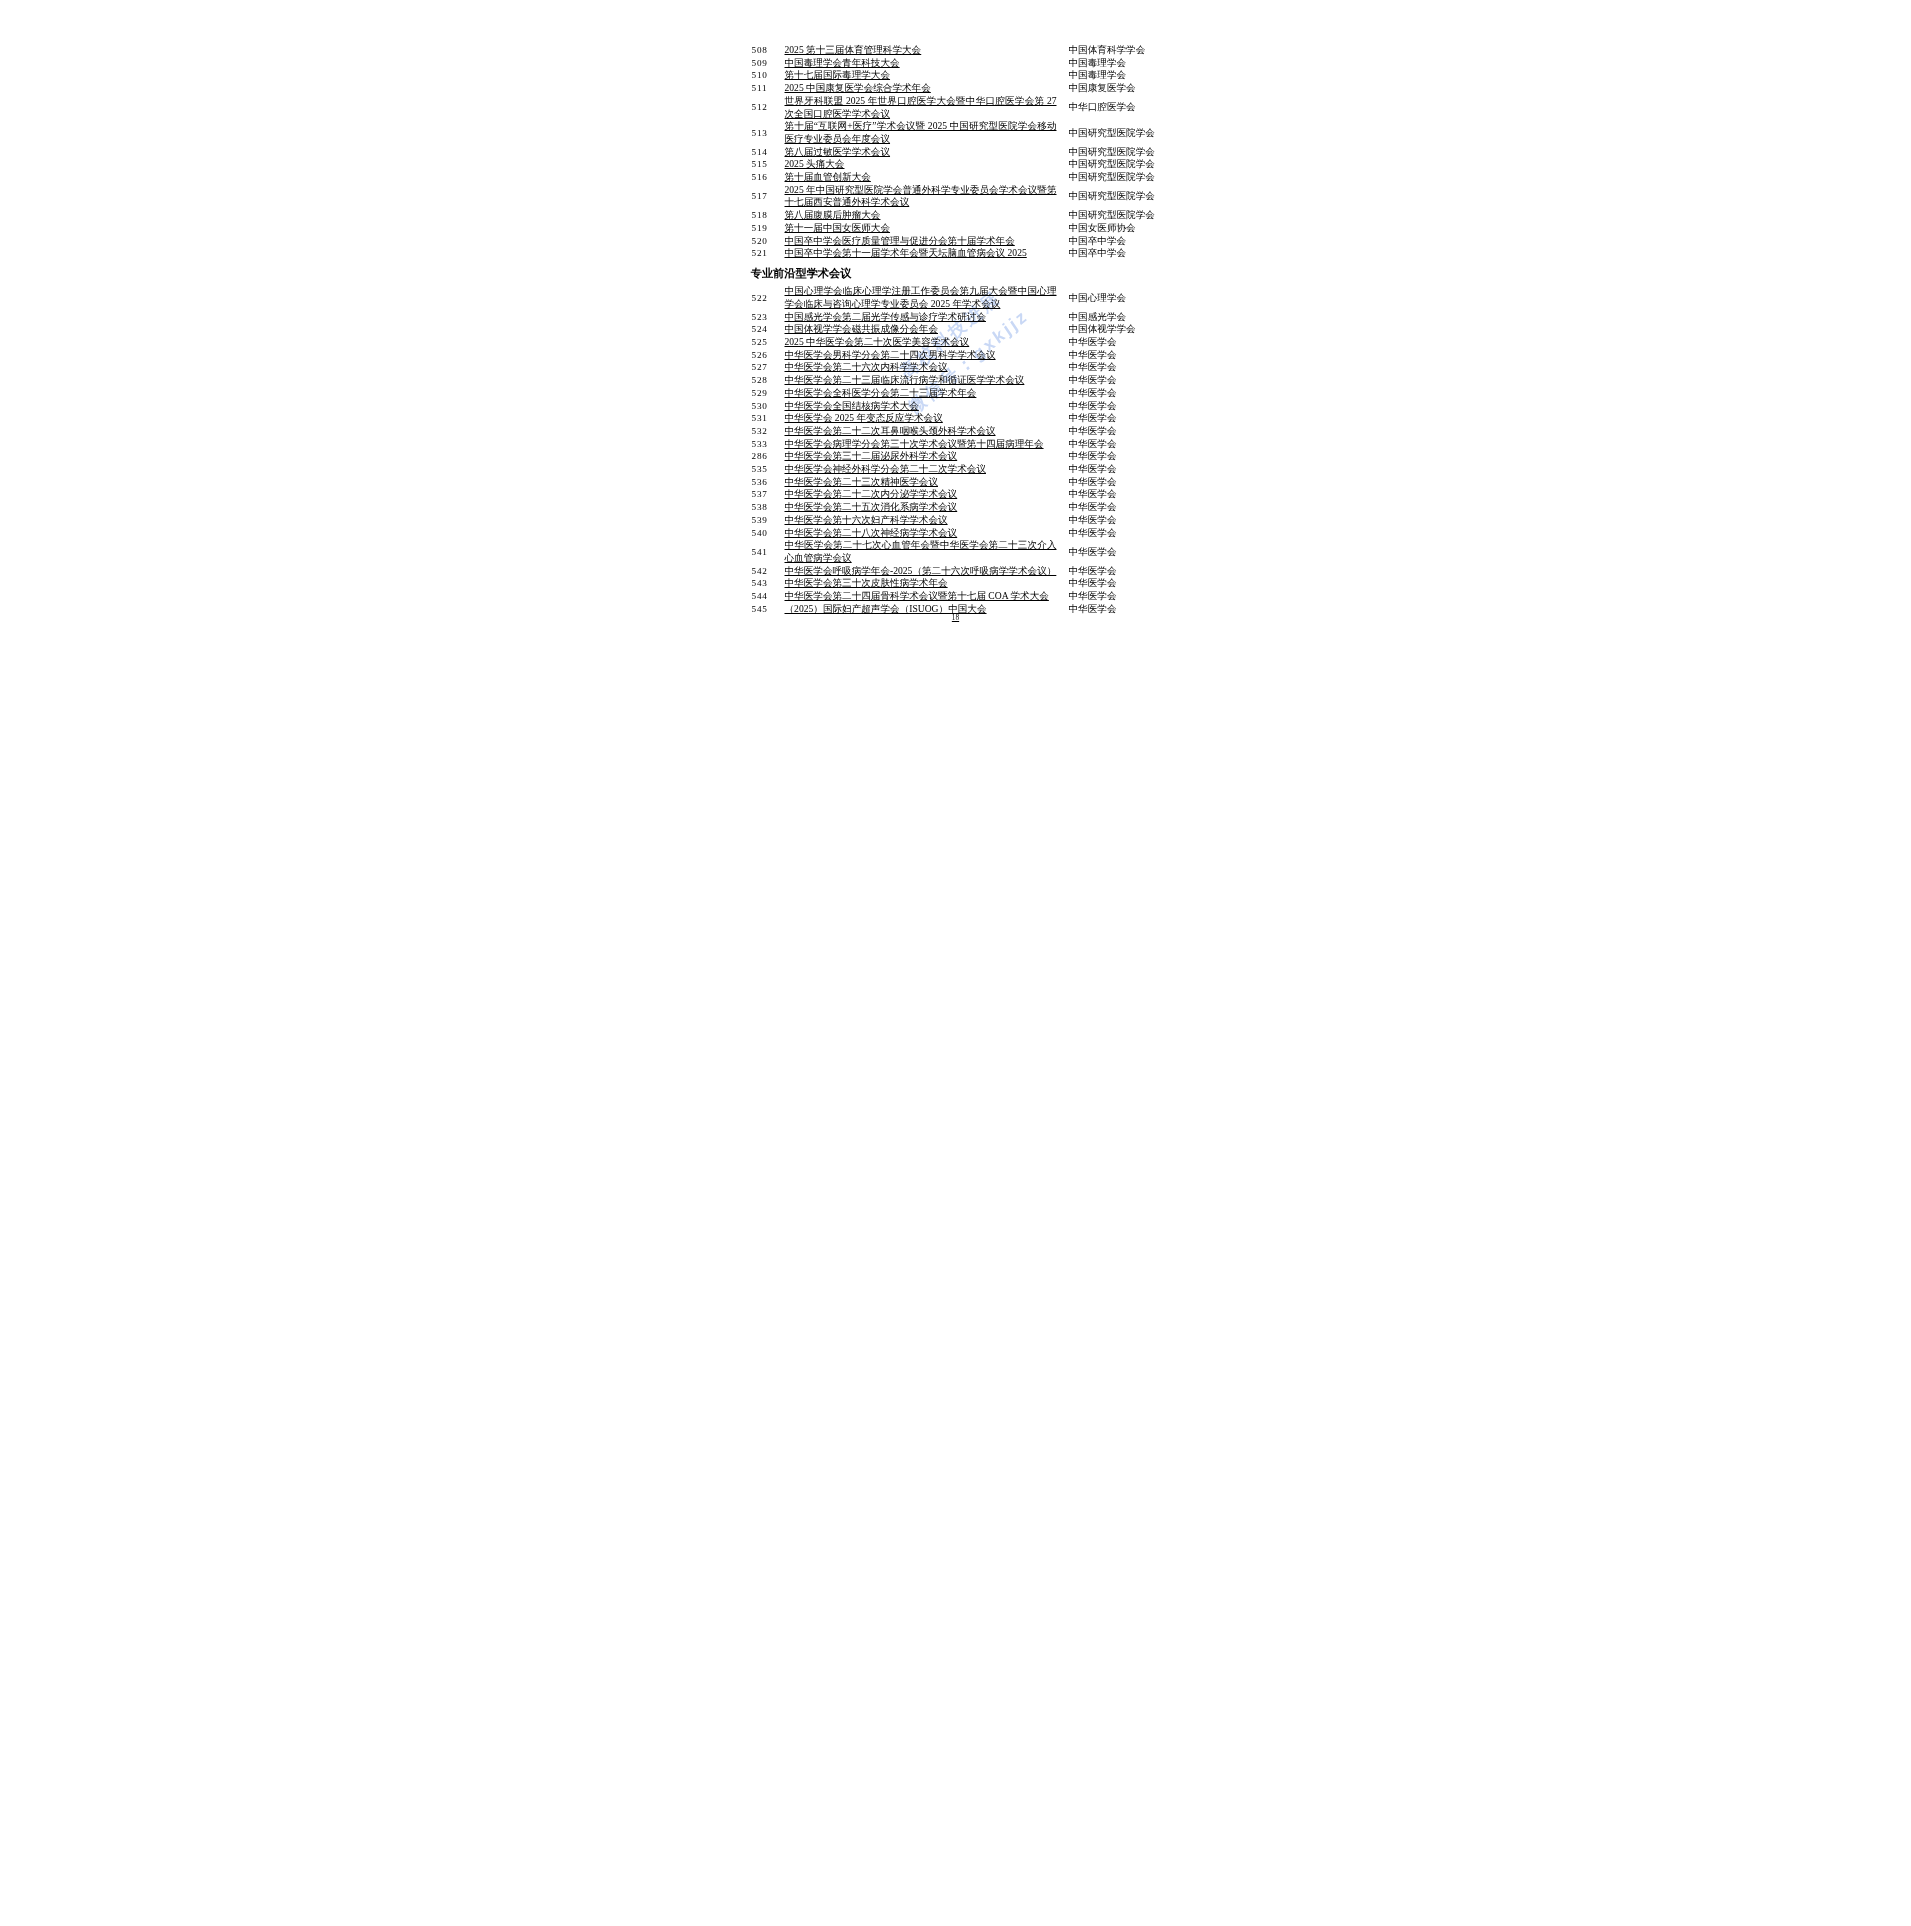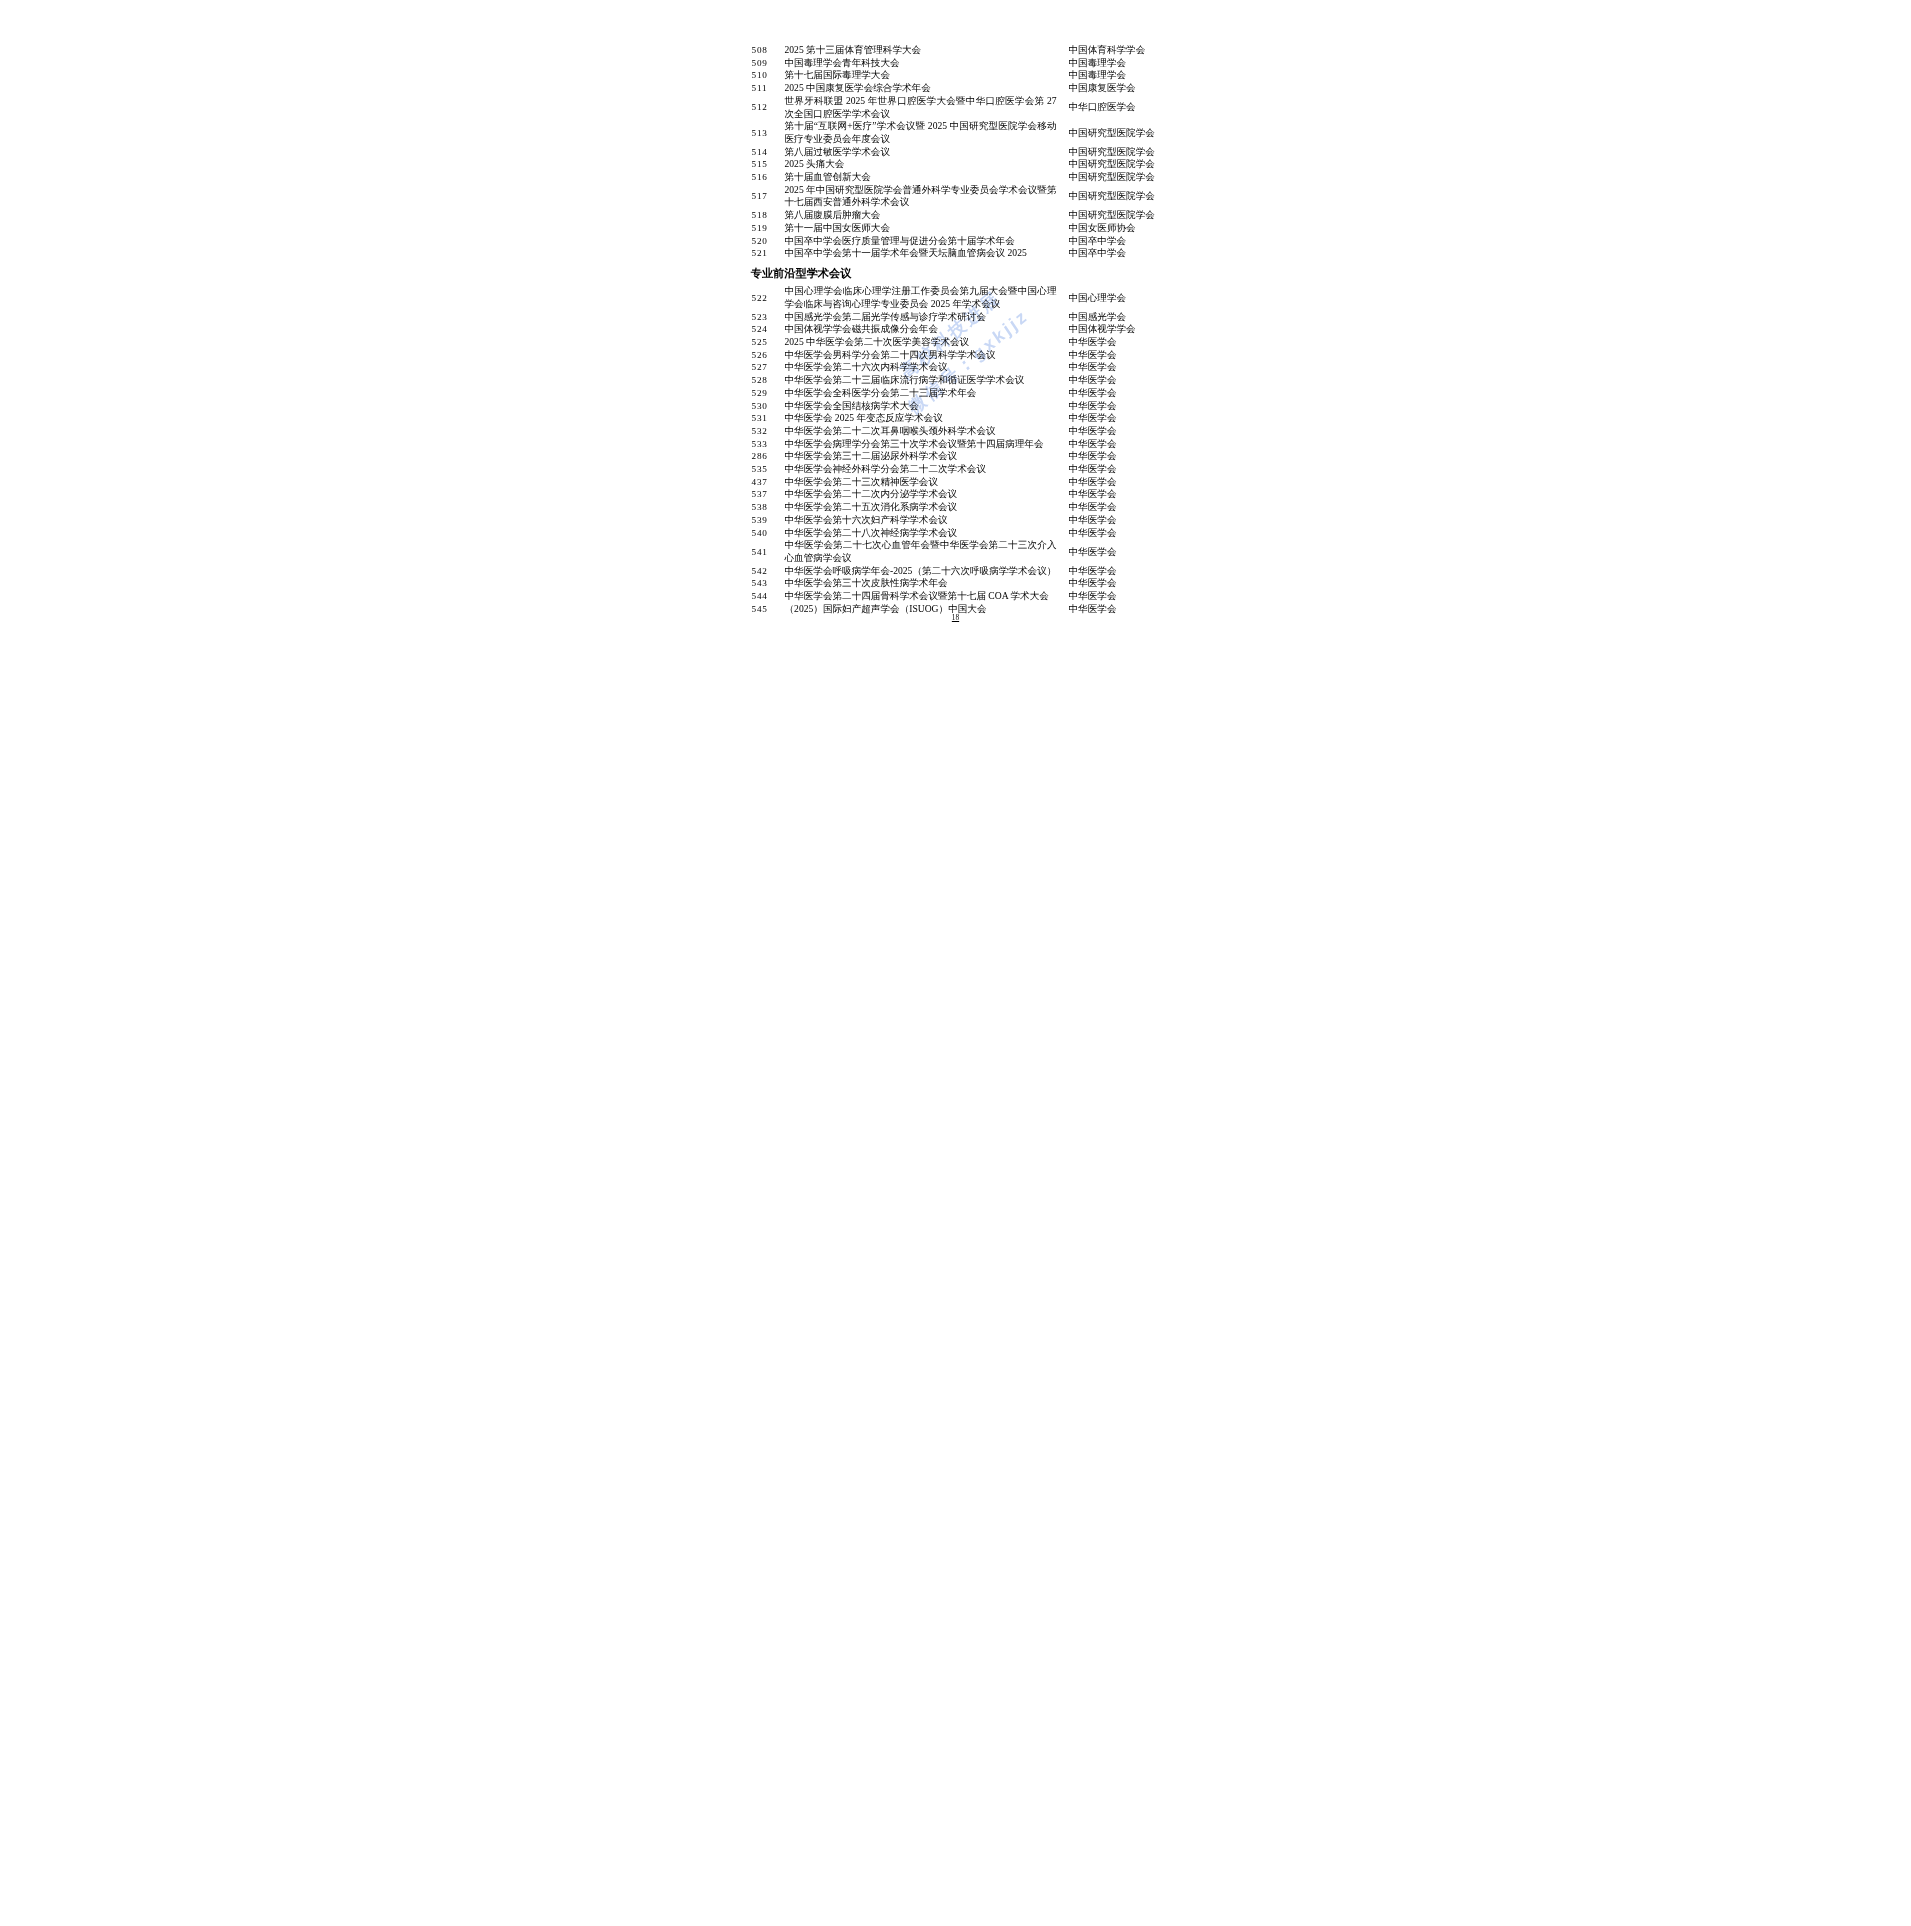--- a/index.html
+++ b/index.html
@@ -33,20 +33,21 @@
     font-size: 9.2px;
     line-height: 12.7px;
     letter-spacing: 0.8px;
   }
   .title {
     flex: none;
     width: 272px;
     font-size: 9.6px;
     line-height: 12.7px;
     text-align: justify;
+    text-decoration: underline;
   }
   .org {
     flex: none;
     padding-left: 12px;
     font-size: 9.6px;
     line-height: 12.7px;
     white-space: nowrap;
   }
   .section-header {
     margin: 5.4px 0 3.9px -0.8px;
@@ -260,21 +261,21 @@
     <div class="org">中华医学会</div>
   </div>
 
   <div class="row">
     <div class="no">535</div>
     <div class="title">中华医学会神经外科学分会第二十二次学术会议</div>
     <div class="org">中华医学会</div>
   </div>
 
   <div class="row">
-    <div class="no">437</div>
+    <div class="no">536</div>
     <div class="title">中华医学会第二十三次精神医学会议</div>
     <div class="org">中华医学会</div>
   </div>
 
   <div class="row">
     <div class="no">537</div>
     <div class="title">中华医学会第二十二次内分泌学学术会议</div>
     <div class="org">中华医学会</div>
   </div>
 

